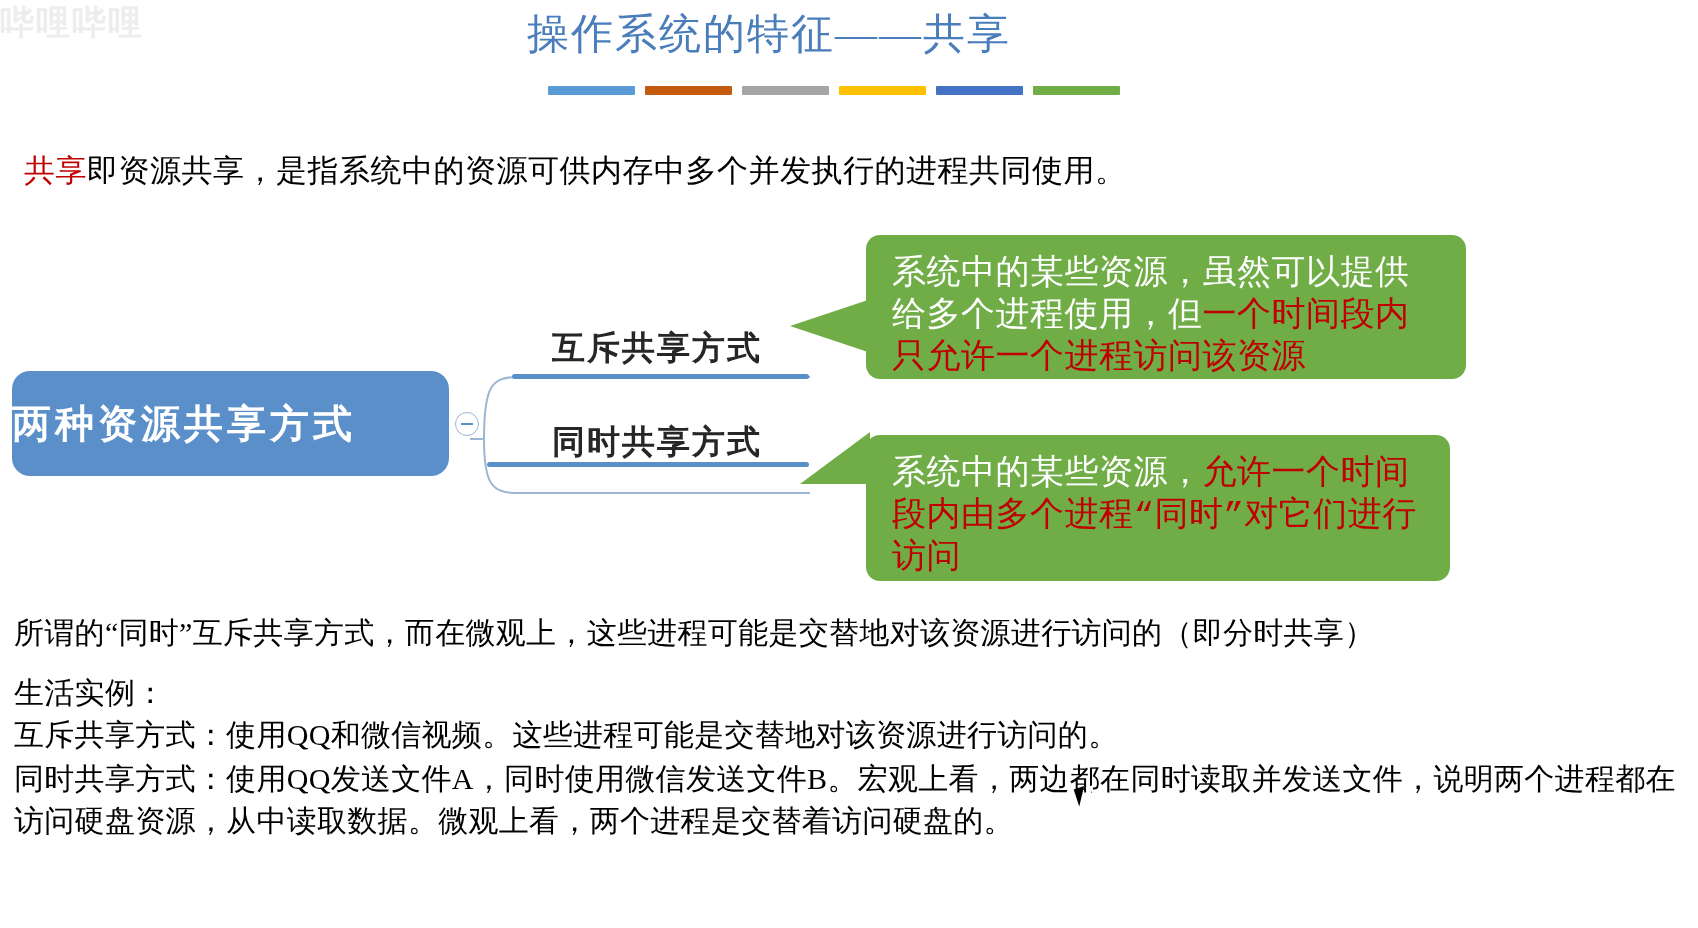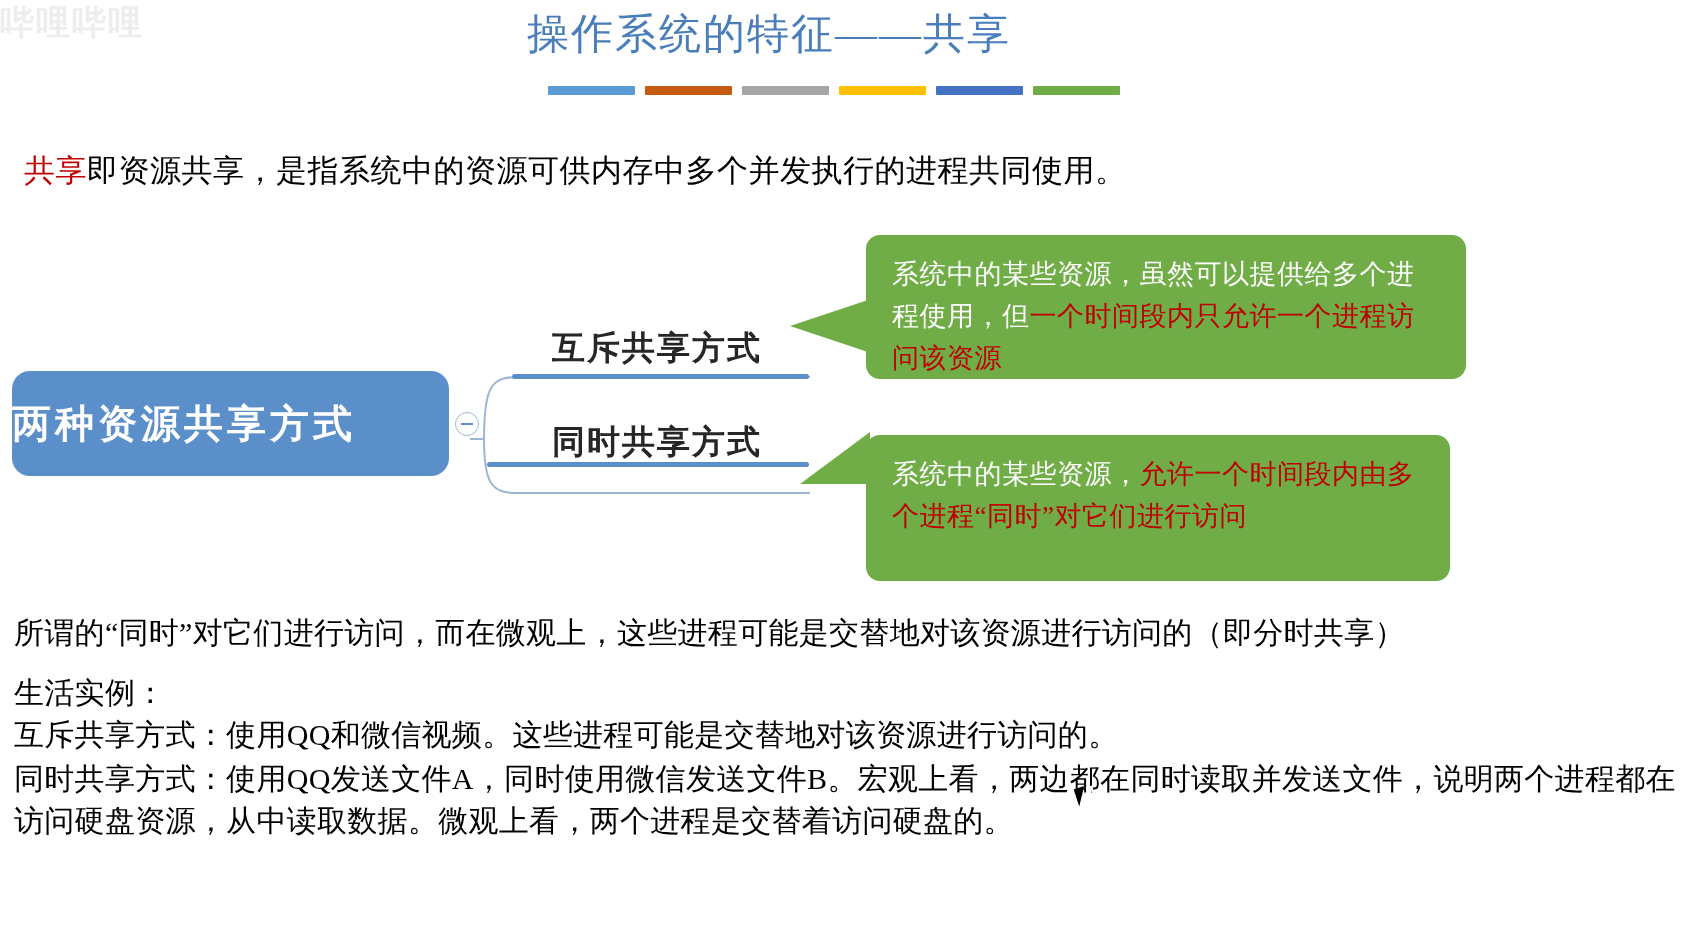--- a/index.html
+++ b/index.html
@@ -139,23 +139,23 @@
   }
   .ul-1 { left: 512px; top: 374px; width: 297px; }
   .ul-2 { left: 487px; top: 462px; width: 322px; }
 
   
   .callout {
     position: absolute;
     background: #70ad47;
     border-radius: 14px;
     color: #ffffff;
-    font-size: 27px;
+    font-size: 34px;
     line-height: 42px;
-    font-family: Liberation Serif, serif;
+    font-family: Liberation Mono, monospace;
     padding: 18px 26px;
     box-sizing: border-box;
     letter-spacing: 0.5px;
   }
   .callout .hl {
     color: #c00000;
   }
   .callout-1 {
     left: 866px;
     top: 235px;
@@ -263,18 +263,18 @@
 <div class="callout-tail tail-1"></div>
 <div class="callout callout-1">
   <span>系统中的某些资源，虽然可以提供给多个进程使用，但</span><span class="hl">一个时间段内只允许一个进程访问该资源</span>
 </div>
 
 <div class="callout-tail tail-2"></div>
 <div class="callout callout-2">
   <span>系统中的某些资源，</span><span class="hl">允许一个时间段内由多个进程“同时”对它们进行访问</span>
 </div>
 
-<div class="para p1">所谓的“同时”对它们进行访问，而在微观上，这些进程可能是交替地对该资源进行访问的（即分时共享）</div>
+<div class="para p1">所谓的“同时”互斥共享方式，而在微观上，这些进程可能是交替地对该资源进行访问的（即分时共享）</div>
 <div class="para p2">生活实例：</div>
 <div class="para p3">互斥共享方式：使用QQ和微信视频。这些进程可能是交替地对该资源进行访问的。</div>
 <div class="para p4">同时共享方式：使用QQ发送文件A，同时使用微信发送文件B。宏观上看，两边都在同时读取并发送文件，说明两个进程都在访问硬盘资源，从中读取数据。微观上看，两个进程是交替着访问硬盘的。</div>
 
 <div class="cursor"></div>
 
 </body></html>

